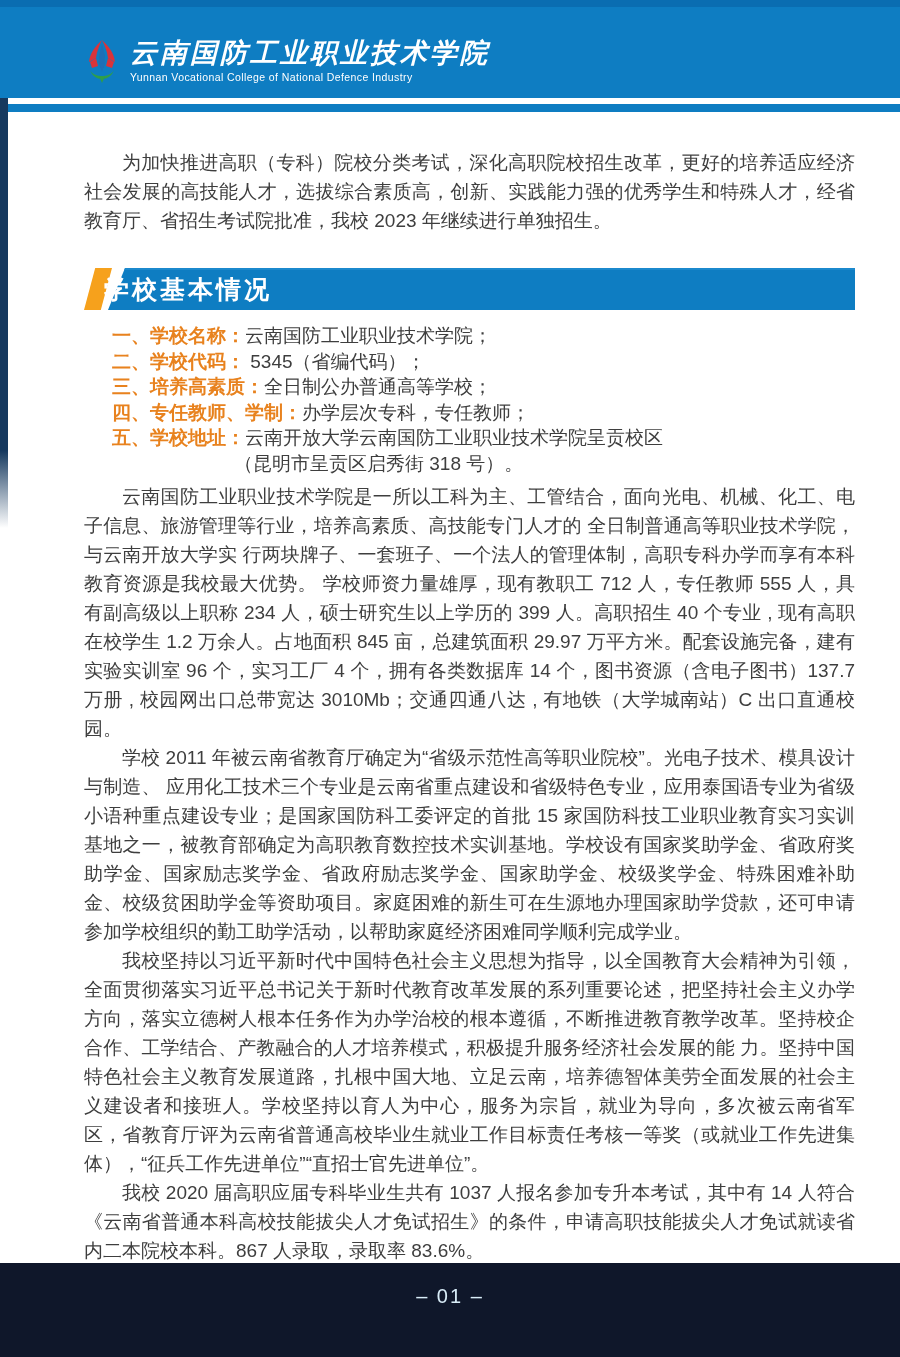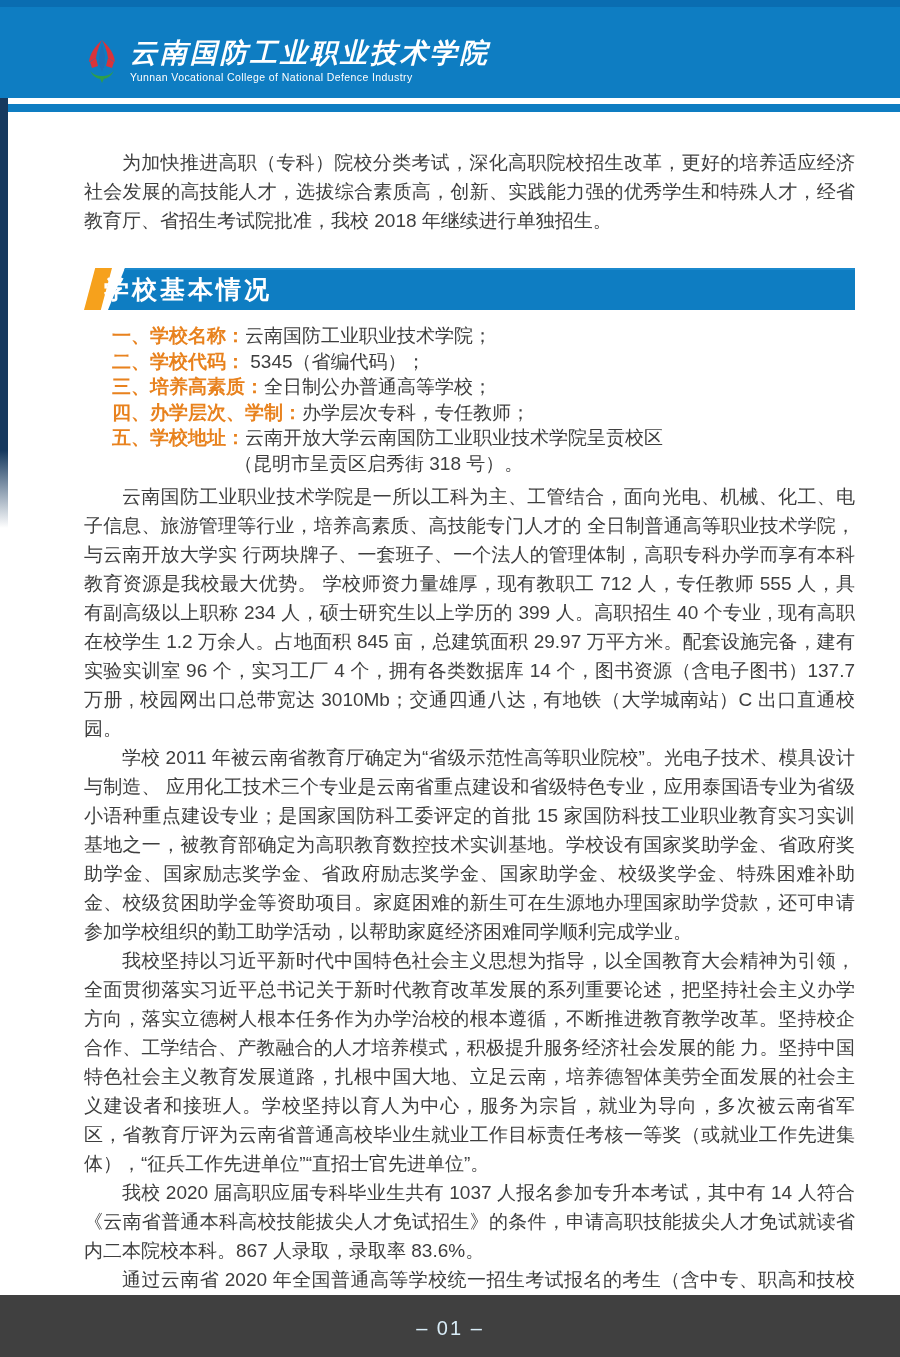--- a/index.html
+++ b/index.html
@@ -36,21 +36,21 @@
   .info-item{font-size:19px;line-height:25.5px;color:#3e3e3e;}
   .info-label{color:#e8821e;font-weight:bold;}
   .info-value{color:#3e3e3e;}
   .info-sub{margin-left:122px;}
   
   .photos{display:flex;gap:14px;margin-top:12px;}
   .photo{height:158px;display:block;background:#dfeaf2;}
   .photo.left{width:248px;}
   .photo.right{width:509px;}
   
-  .footer{position:absolute;left:0;bottom:0;width:900px;height:62px;background:#404040;}
+  .footer{position:absolute;left:0;bottom:0;width:900px;height:94px;background:#0f172a;}
   .pagenum{color:#d9edf8;text-align:center;margin-top:22px;font-size:20px;letter-spacing:2px;}
 </style>
 </head>
 <body>
 
 <div class="top-banner">
   <div class="top-darkline"></div>
   <div class="brand">
     <svg class="emblem" viewBox="0 0 36 46" aria-hidden="true">
 
@@ -69,33 +69,33 @@
       <div class="brand-cn">云南国防工业职业技术学院</div>
       <div class="brand-en">Yunnan Vocational College of National Defence Industry</div>
     </div>
   </div>
 </div>
 <div class="stripe-blue"></div>
 <div class="left-artifact"></div>
 
 <div class="content">
 
-  <p class="body-text">为加快推进高职（专科）院校分类考试，深化高职院校招生改革，更好的培养适应经济社会发展的高技能人才，选拔综合素质高，创新、实践能力强的优秀学生和特殊人才，经省教育厅、省招生考试院批准，我校 2018 年继续进行单独招生。</p>
+  <p class="body-text">为加快推进高职（专科）院校分类考试，深化高职院校招生改革，更好的培养适应经济社会发展的高技能人才，选拔综合素质高，创新、实践能力强的优秀学生和特殊人才，经省教育厅、省招生考试院批准，我校 2023 年继续进行单独招生。</p>
 
   <div class="section-bar">
     <div class="bar-blue"></div>
     <div class="bar-accent"></div>
     <div class="bar-title">学校基本情况</div>
   </div>
 
   <div class="info-list">
     <div class="info-item"><span class="info-label">一、学校名称：</span><span class="info-value">云南国防工业职业技术学院；</span></div>
     <div class="info-item"><span class="info-label">二、学校代码：</span><span class="info-value"> 5345（省编代码）；</span></div>
     <div class="info-item"><span class="info-label">三、培养高素质：</span><span class="info-value">全日制公办普通高等学校；</span></div>
-    <div class="info-item"><span class="info-label">四、办学层次、学制：</span><span class="info-value">办学层次专科，专任教师；</span></div>
+    <div class="info-item"><span class="info-label">四、专任教师、学制：</span><span class="info-value">办学层次专科，专任教师；</span></div>
     <div class="info-item"><span class="info-label">五、学校地址：</span><span class="info-value">云南开放大学云南国防工业职业技术学院呈贡校区</span></div>
     <div class="info-item info-sub"><span class="info-value">（昆明市呈贡区启秀街 318 号）。</span></div>
   </div>
 
   <p class="body-text">云南国防工业职业技术学院是一所以工科为主、工管结合，面向光电、机械、化工、电子信息、旅游管理等行业，培养高素质、高技能专门人才的 全日制普通高等职业技术学院，与云南开放大学实 行两块牌子、一套班子、一个法人的管理体制，高职专科办学而享有本科教育资源是我校最大优势。 学校师资力量雄厚，现有教职工 712 人，专任教师 555 人，具有副高级以上职称 234 人，硕士研究生以上学历的 399 人。高职招生 40 个专业 , 现有高职在校学生 1.2 万余人。占地面积 845 亩，总建筑面积 29.97 万平方米。配套设施完备，建有实验实训室 96 个，实习工厂 4 个，拥有各类数据库 14 个，图书资源（含电子图书）137.7 万册 , 校园网出口总带宽达 3010Mb；交通四通八达 , 有地铁（大学城南站）C 出口直通校园。</p>
   <p class="body-text">学校 2011 年被云南省教育厅确定为“省级示范性高等职业院校”。光电子技术、模具设计与制造、 应用化工技术三个专业是云南省重点建设和省级特色专业，应用泰国语专业为省级小语种重点建设专业；是国家国防科工委评定的首批 15 家国防科技工业职业教育实习实训基地之一，被教育部确定为高职教育数控技术实训基地。学校设有国家奖助学金、省政府奖助学金、国家励志奖学金、省政府励志奖学金、国家助学金、校级奖学金、特殊困难补助金、校级贫困助学金等资助项目。家庭困难的新生可在生源地办理国家助学贷款，还可申请参加学校组织的勤工助学活动，以帮助家庭经济困难同学顺利完成学业。</p>
   <p class="body-text">我校坚持以习近平新时代中国特色社会主义思想为指导，以全国教育大会精神为引领，全面贯彻落实习近平总书记关于新时代教育改革发展的系列重要论述，把坚持社会主义办学方向，落实立德树人根本任务作为办学治校的根本遵循，不断推进教育教学改革。坚持校企合作、工学结合、产教融合的人才培养模式，积极提升服务经济社会发展的能 力。坚持中国特色社会主义教育发展道路，扎根中国大地、立足云南，培养德智体美劳全面发展的社会主义建设者和接班人。学校坚持以育人为中心，服务为宗旨，就业为导向，多次被云南省军区，省教育厅评为云南省普通高校毕业生就业工作目标责任考核一等奖（或就业工作先进集体），“征兵工作先进单位”“直招士官先进单位”。</p>
   <p class="body-text">我校 2020 届高职应届专科毕业生共有 1037 人报名参加专升本考试，其中有 14 人符合《云南省普通本科高校技能拔尖人才免试招生》的条件，申请高职技能拔尖人才免试就读省内二本院校本科。867 人录取，录取率 83.6%。</p>
   <p class="body-text">通过云南省 2020 年全国普通高等学校统一招生考试报名的考生（含中专、职高和技校学生）均可报考。</p>
 

